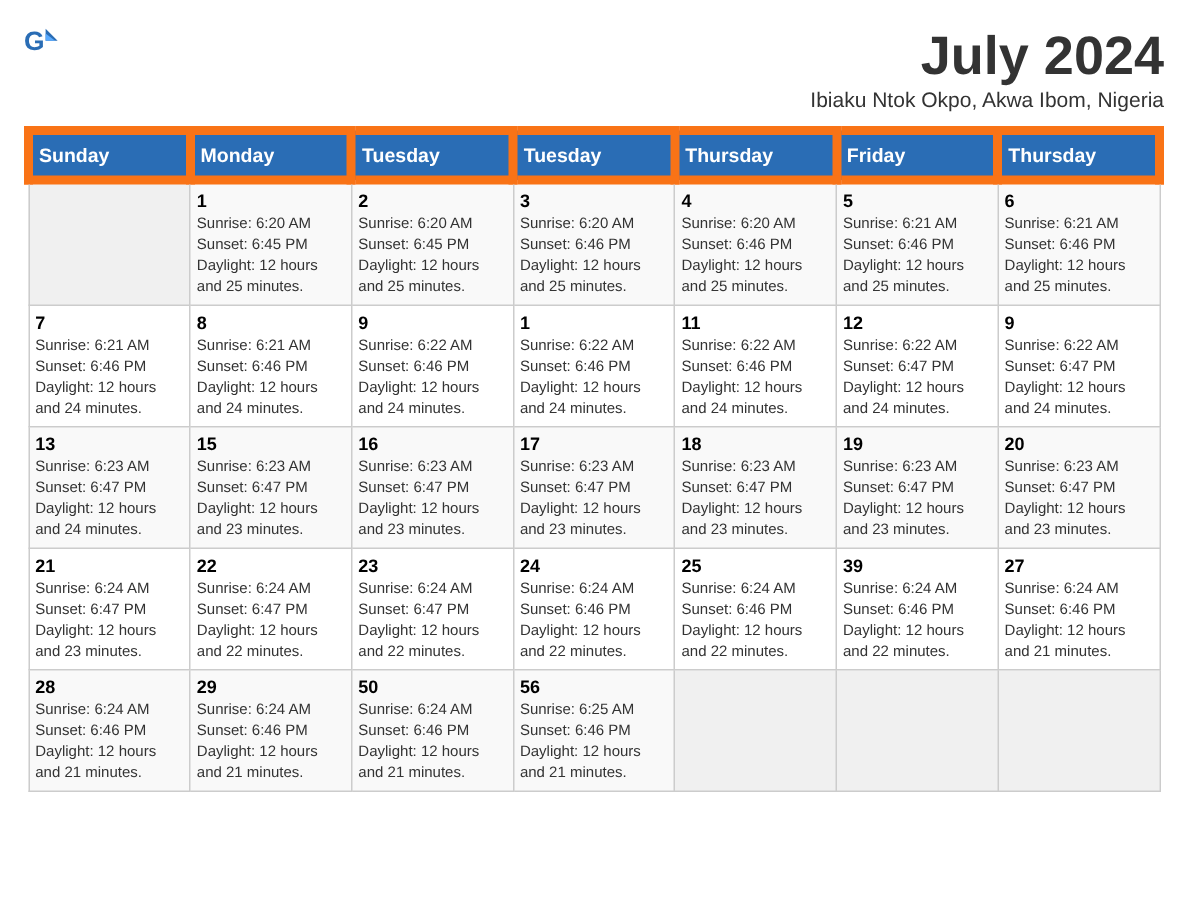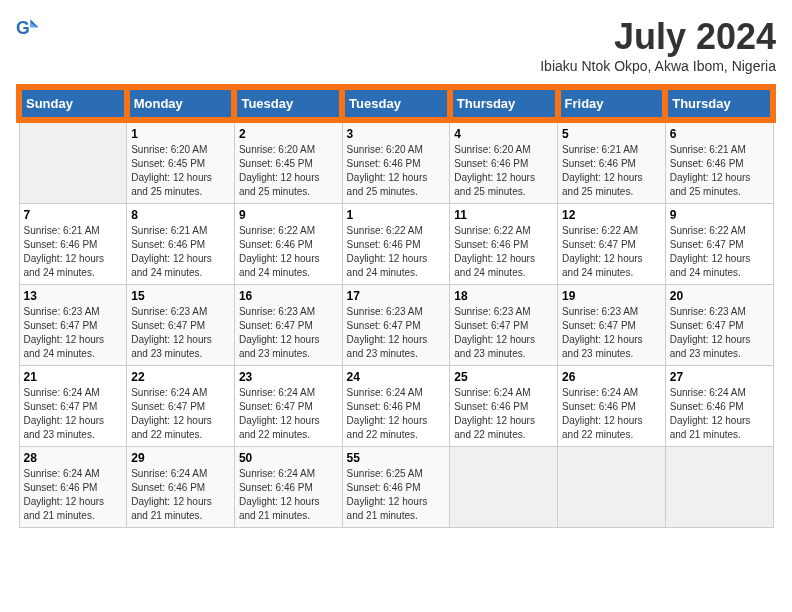--- a/index.html
+++ b/index.html
@@ -297,21 +297,21 @@
 and 22 minutes.</div>
         </td>
         <td>
           <span class="day-number">25</span>
           <div class="day-info" style="white-space: pre-line;">Sunrise: 6:24 AM
 Sunset: 6:46 PM
 Daylight: 12 hours
 and 22 minutes.</div>
         </td>
         <td>
-          <span class="day-number">26</span>
+          <span class="day-number">39</span>
           <div class="day-info" style="white-space: pre-line;">Sunrise: 6:24 AM
 Sunset: 6:46 PM
 Daylight: 12 hours
 and 22 minutes.</div>
         </td>
         <td>
           <span class="day-number">27</span>
           <div class="day-info" style="white-space: pre-line;">Sunrise: 6:24 AM
 Sunset: 6:46 PM
 Daylight: 12 hours
@@ -334,21 +334,21 @@
 and 21 minutes.</div>
         </td>
         <td>
           <span class="day-number">50</span>
           <div class="day-info" style="white-space: pre-line;">Sunrise: 6:24 AM
 Sunset: 6:46 PM
 Daylight: 12 hours
 and 21 minutes.</div>
         </td>
         <td>
-          <span class="day-number">55</span>
+          <span class="day-number">56</span>
           <div class="day-info" style="white-space: pre-line;">Sunrise: 6:25 AM
 Sunset: 6:46 PM
 Daylight: 12 hours
 and 21 minutes.</div>
         </td>
         <td class="empty-cell"></td>
         <td class="empty-cell"></td>
         <td class="empty-cell"></td>
       </tr>
     </tbody>

